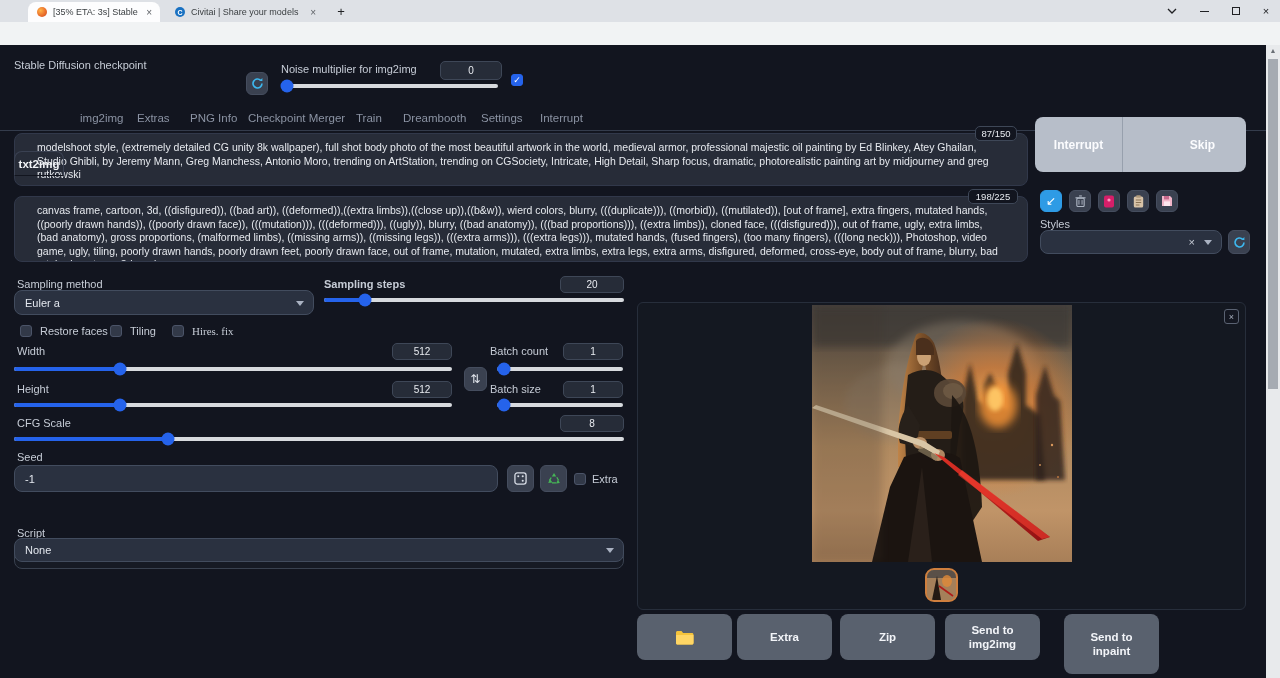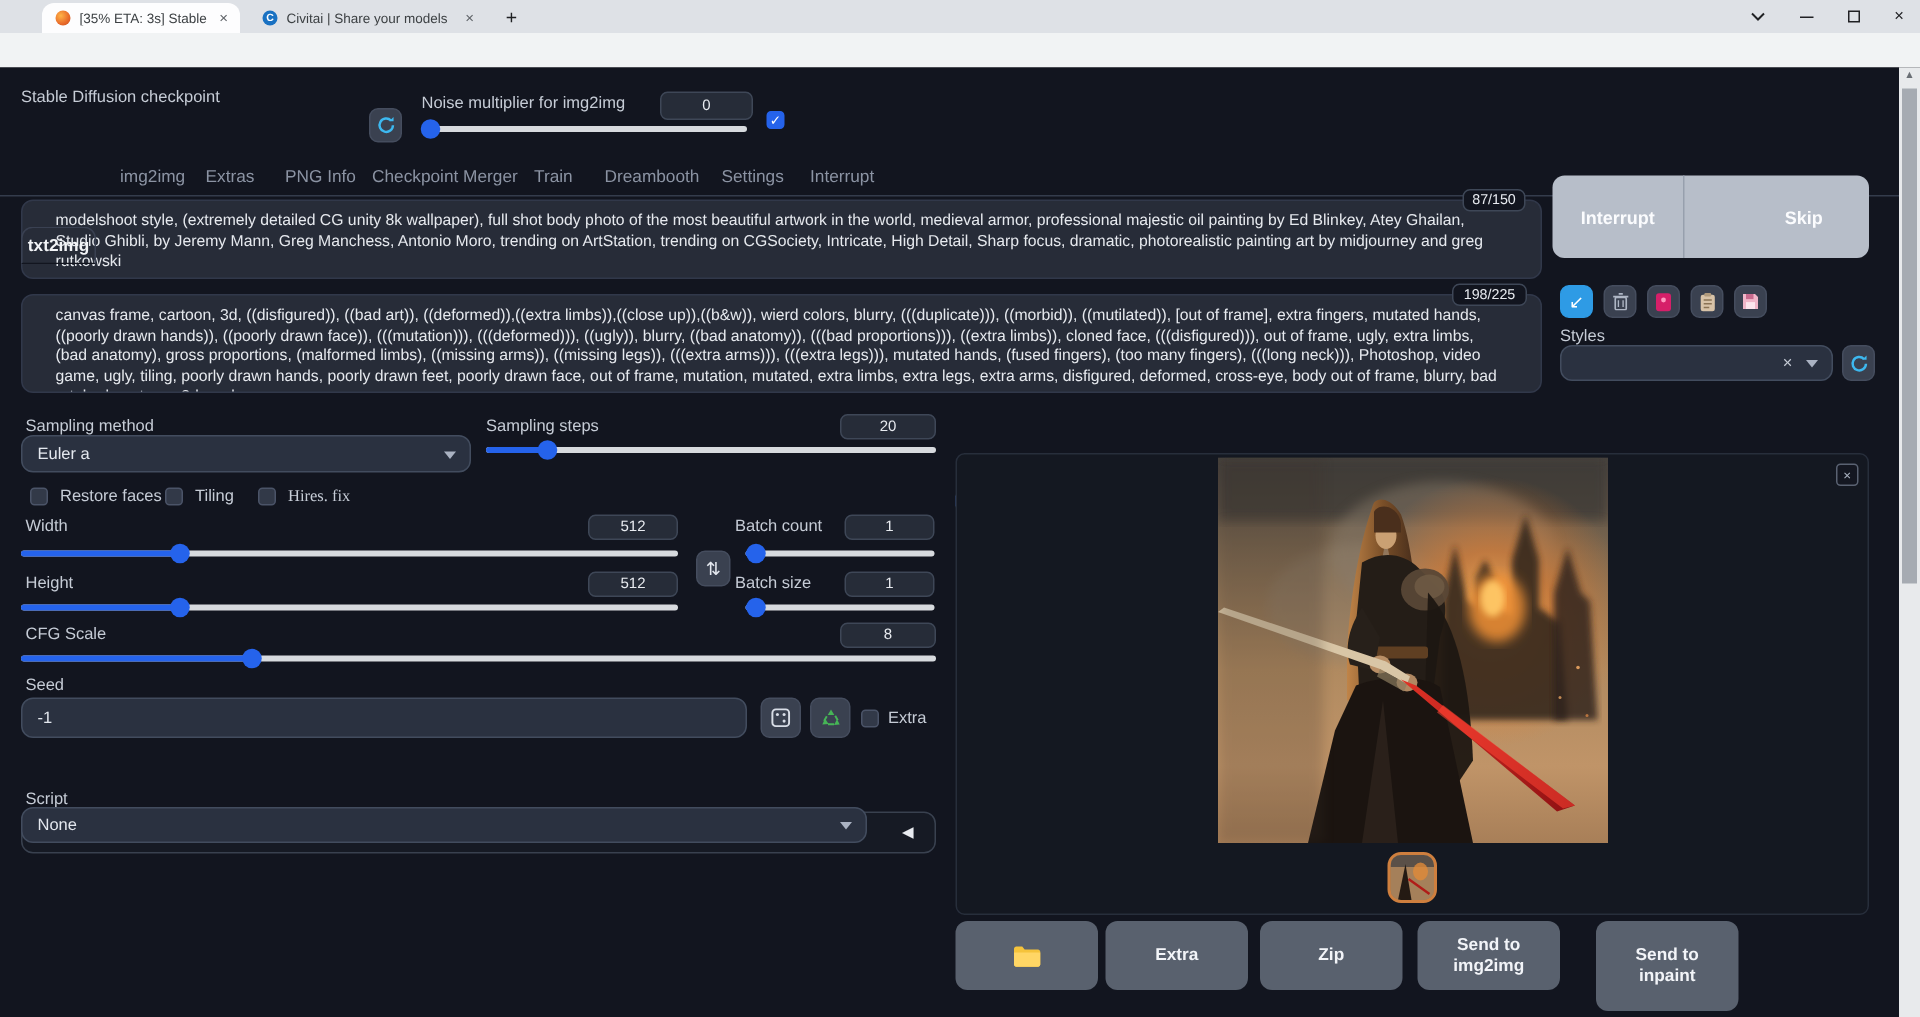--- a/index.html
+++ b/index.html
@@ -218,21 +218,21 @@
     <span class="caret"></span>
   </div>
   <div class="iconbtn" style="left:1228px;top:185px;height:24px;">
     <svg width="13" height="13" viewBox="0 0 16 16">
           <path d="M13.5 8a5.5 5.5 0 1 1-1.6-3.9" fill="none" stroke="#3db8ef" stroke-width="2"></path>
           <path d="M14 1.2v3.6h-3.6z" fill="#3db8ef"></path>
         </svg>
   </div>
 
   <span class="lbl" style="left:17px;top:233px;">Sampling method</span>
-  <span class="lbl" style="left:324px;top:233px;">Sampling steps</span>
+  <span class="lbl" style="left:324px;top:233px;font-weight:bold;">Sampling steps</span>
   <div class="numchip" style="left:560px;top:231px;width:64px;height:17px;">20</div>
   <div class="dd" style="left:14px;top:245px;width:300px;height:25px;">
     <span>Euler a</span>
     <span class="caret"></span>
   </div>
   <div class="slider" style="left:324px;top:253px;width:300px;">
     <span class="fill" style="width:41px;"></span>
         <span class="thumb" style="left:41px;"></span>
   </div>
 
@@ -299,21 +299,21 @@
   </div>
   <div class="cb" style="left:574px;top:428px;"></div>
   <span class="lbl" style="left:592px;top:428px;">Extra</span>
 
   <div class="ctlnet">
     <span>ControlNet</span>
     <span class="arr">◀</span>
   </div>
 
   <span class="lbl" style="left:17px;top:482px;">Script</span>
-  <div class="dd" style="left:14px;top:493px;width:564px;height:24px;">
+  <div class="dd" style="left:14px;top:493px;width:610px;height:24px;">
     <span>None</span>
     <span class="caret"></span>
   </div>
 
   <div class="progress">
     <div class="pfill">
       <span>35% ETA: 3s</span>
     </div>
   </div>
 

